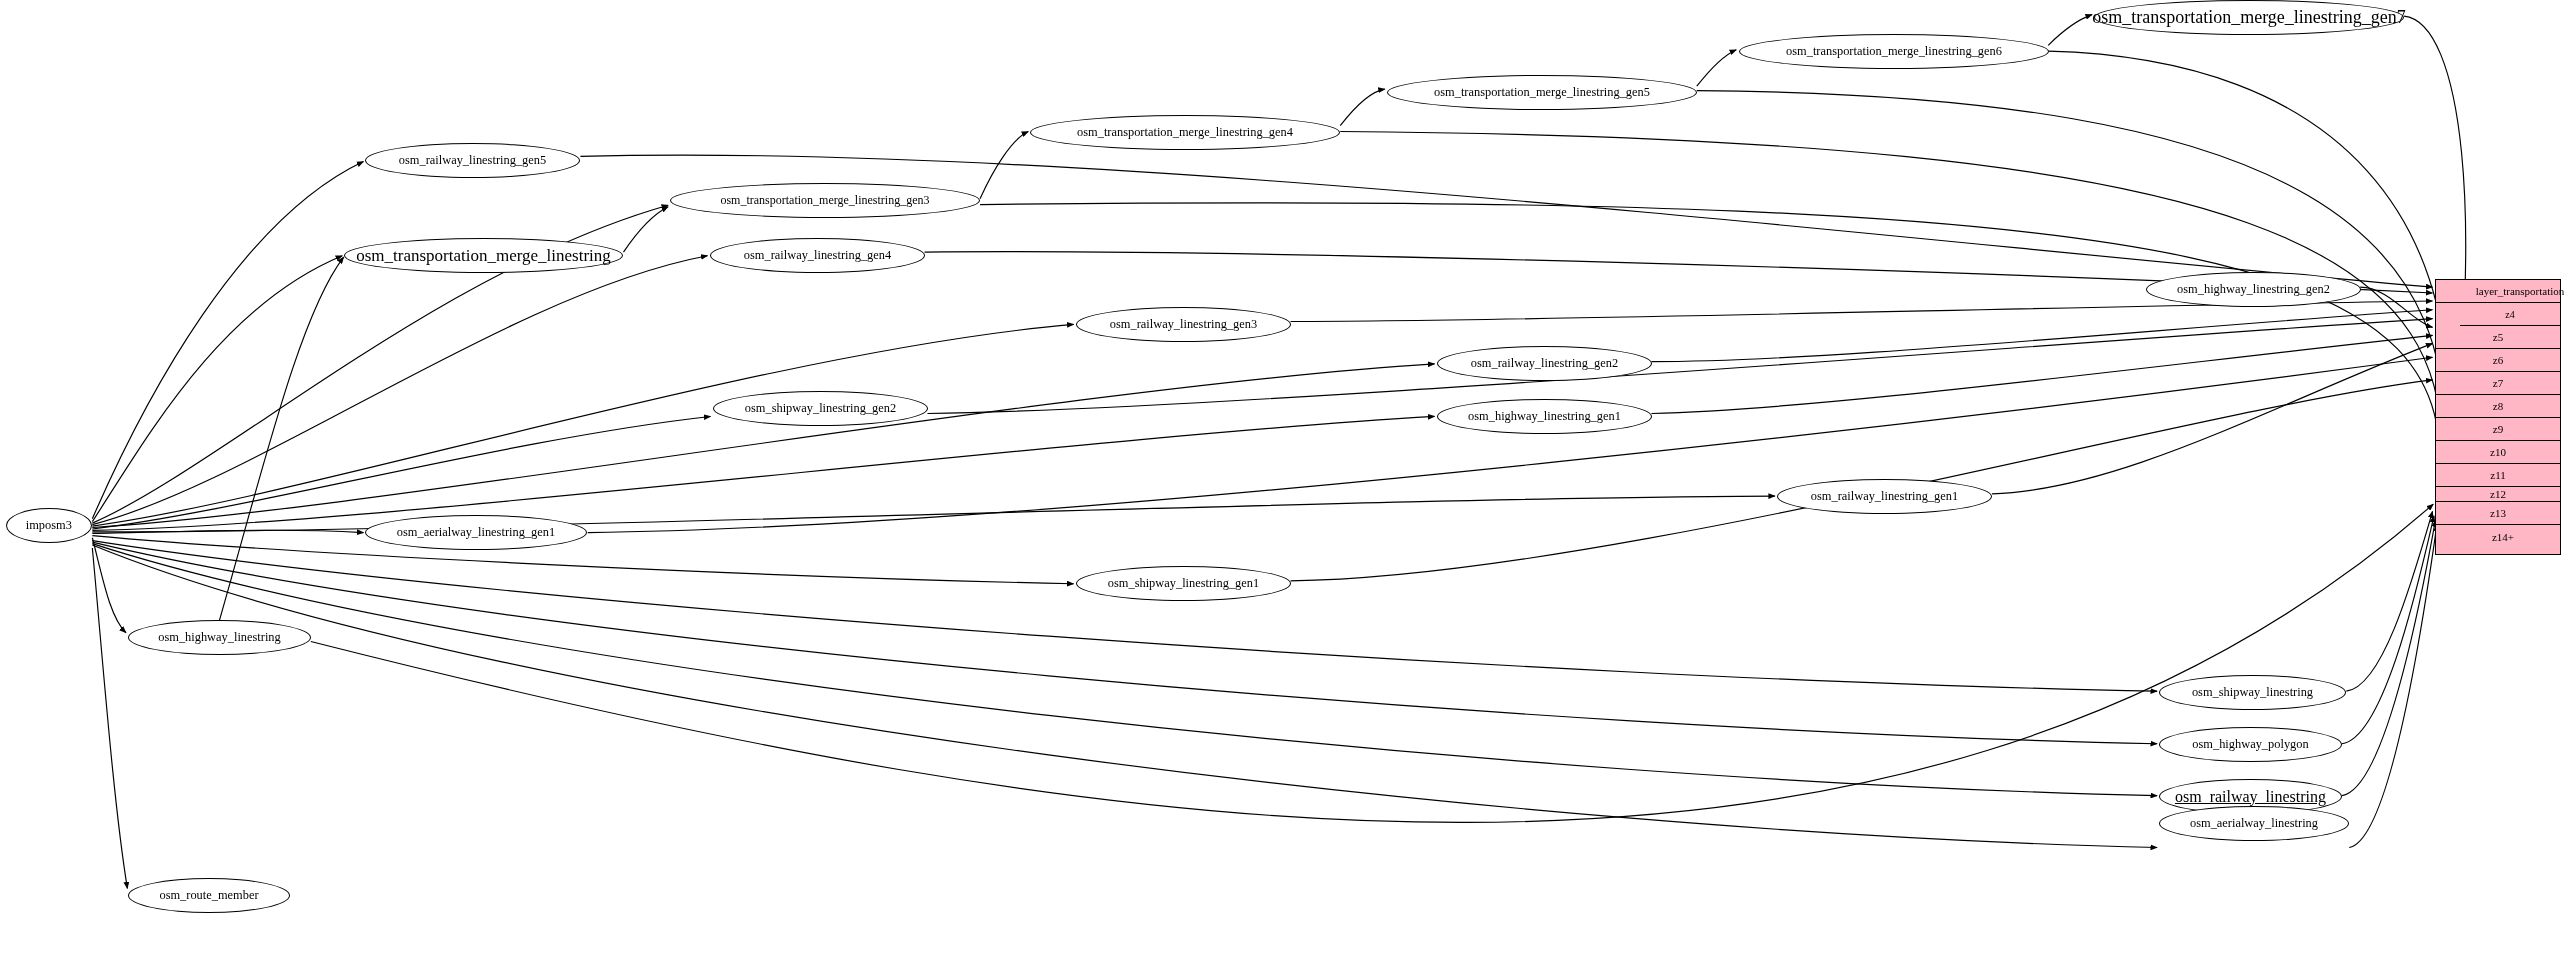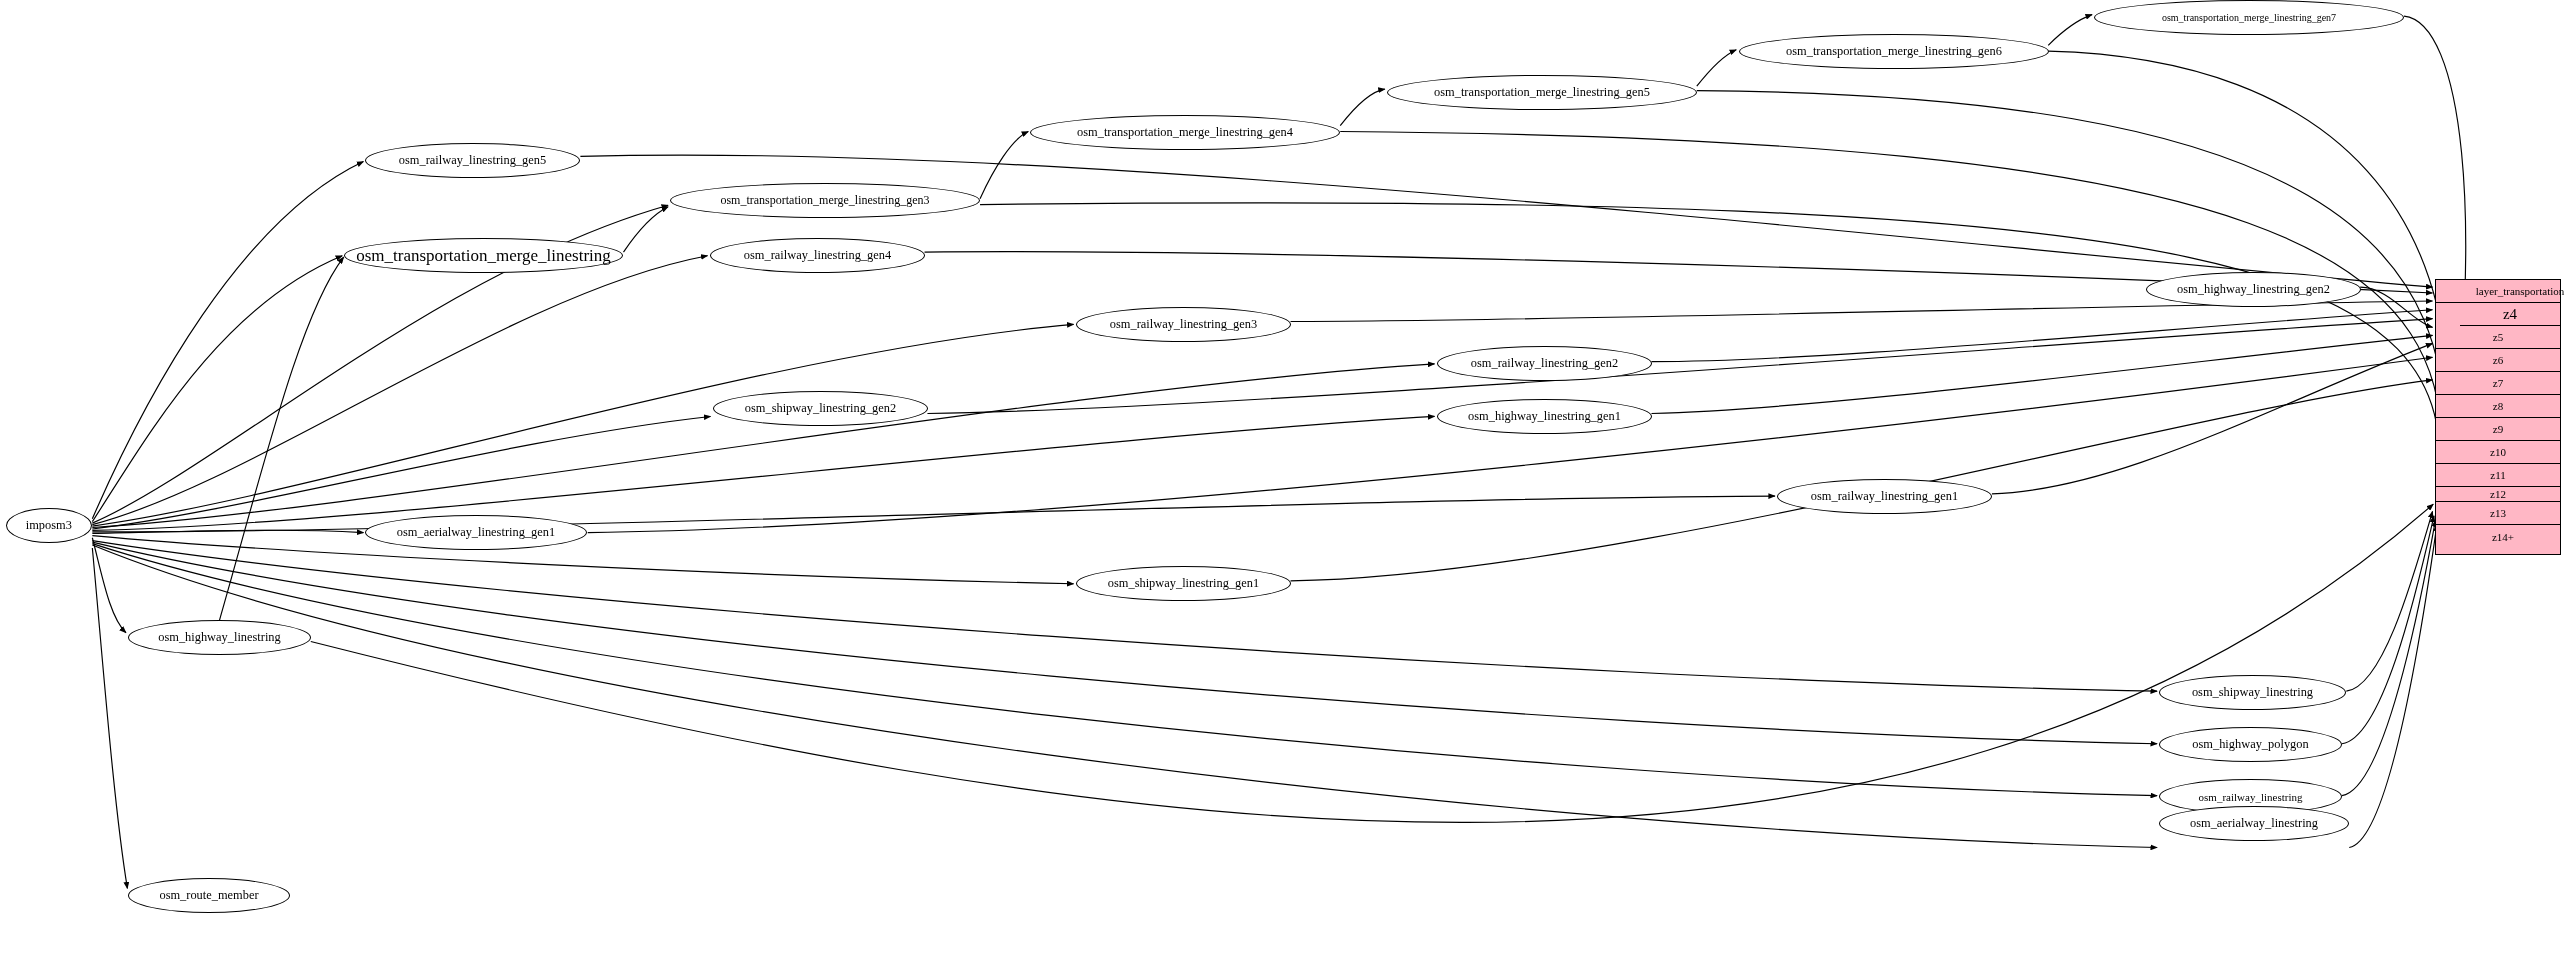--- a/index.html
+++ b/index.html
@@ -142,21 +142,21 @@
       </div>
       <div class="node ellipse-node" style="left: 1030px; top: 115px; width: 310px; height: 35px; font-size: 12.4px;">
         <span>osm_transportation_merge_linestring_gen4</span>
       </div>
       <div class="node ellipse-node" style="left: 1387px; top: 75px; width: 310px; height: 35px; font-size: 12.4px;">
         <span>osm_transportation_merge_linestring_gen5</span>
       </div>
       <div class="node ellipse-node" style="left: 1739px; top: 34px; width: 310px; height: 35px; font-size: 12.4px;">
         <span>osm_transportation_merge_linestring_gen6</span>
       </div>
-      <div class="node ellipse-node" style="left: 2094px; top: 0px; width: 310px; height: 35px; font-size: 10px;">
+      <div class="node ellipse-node" style="left: 2094px; top: 0px; width: 310px; height: 35px; font-size: 18px;">
         <span>osm_transportation_merge_linestring_gen7</span>
       </div>
       <div class="node ellipse-node" style="left: 2146px; top: 272px; width: 215px; height: 35px; font-size: 12.4px;">
         <span>osm_highway_linestring_gen2</span>
       </div>
       <div class="node ellipse-node" style="left: 1076px; top: 307px; width: 215px; height: 35px; font-size: 12.4px;">
         <span>osm_railway_linestring_gen3</span>
       </div>
       <div class="node ellipse-node" style="left: 1437px; top: 346px; width: 215px; height: 35px; font-size: 12.4px;">
         <span>osm_railway_linestring_gen2</span>
@@ -178,34 +178,34 @@
       </div>
       <div class="node ellipse-node" style="left: 128px; top: 620px; width: 183px; height: 35px; font-size: 12.4px;">
         <span>osm_highway_linestring</span>
       </div>
       <div class="node ellipse-node" style="left: 2159px; top: 675px; width: 187px; height: 35px; font-size: 12.4px;">
         <span>osm_shipway_linestring</span>
       </div>
       <div class="node ellipse-node" style="left: 2159px; top: 727px; width: 183px; height: 35px; font-size: 12.4px;">
         <span>osm_highway_polygon</span>
       </div>
-      <div class="node ellipse-node" style="left: 2159px; top: 779px; width: 183px; height: 35px; font-size: 11px;">
+      <div class="node ellipse-node" style="left: 2159px; top: 779px; width: 183px; height: 35px; font-size: 16px; text-decoration: underline;">
         <span>osm_railway_linestring</span>
       </div>
       <div class="node ellipse-node" style="left: 2159px; top: 806px; width: 190px; height: 35px; font-size: 12.4px;">
         <span>osm_aerialway_linestring</span>
       </div>
       <div class="node ellipse-node" style="left: 128px; top: 878px; width: 162px; height: 35px; font-size: 12.4px;">
         <span>osm_route_member</span>
       </div>
     </div>
 
   <div class="table-node" id="layer-table" style="left: 2435px; top: 279px; width: 126px; height: 276px;">
       <div class="trow" style="height: 23px; font-size: 11px; padding-left: 44px;">layer_transportation</div>
-      <div class="trow" style="height: 23px; font-size: 15px; margin-left: 24px;">z4</div>
+      <div class="trow" style="height: 23px; font-size: 10px; margin-left: 24px;">z4</div>
       <div class="trow" style="height: 23px; font-size: 11px;">z5</div>
       <div class="trow" style="height: 23px; font-size: 11px;">z6</div>
       <div class="trow" style="height: 23px; font-size: 11px;">z7</div>
       <div class="trow" style="height: 23px; font-size: 11px;">z8</div>
       <div class="trow" style="height: 23px; font-size: 11px;">z9</div>
       <div class="trow" style="height: 23px; font-size: 11px;">z10</div>
       <div class="trow" style="height: 23px; font-size: 11px;">z11</div>
       <div class="trow" style="height: 15px; font-size: 11px;">z12</div>
       <div class="trow" style="height: 23px; font-size: 11px;">z13</div>
       <div class="trow" style="height: 23px; font-size: 11px; padding-left: 10px;">z14+</div>

